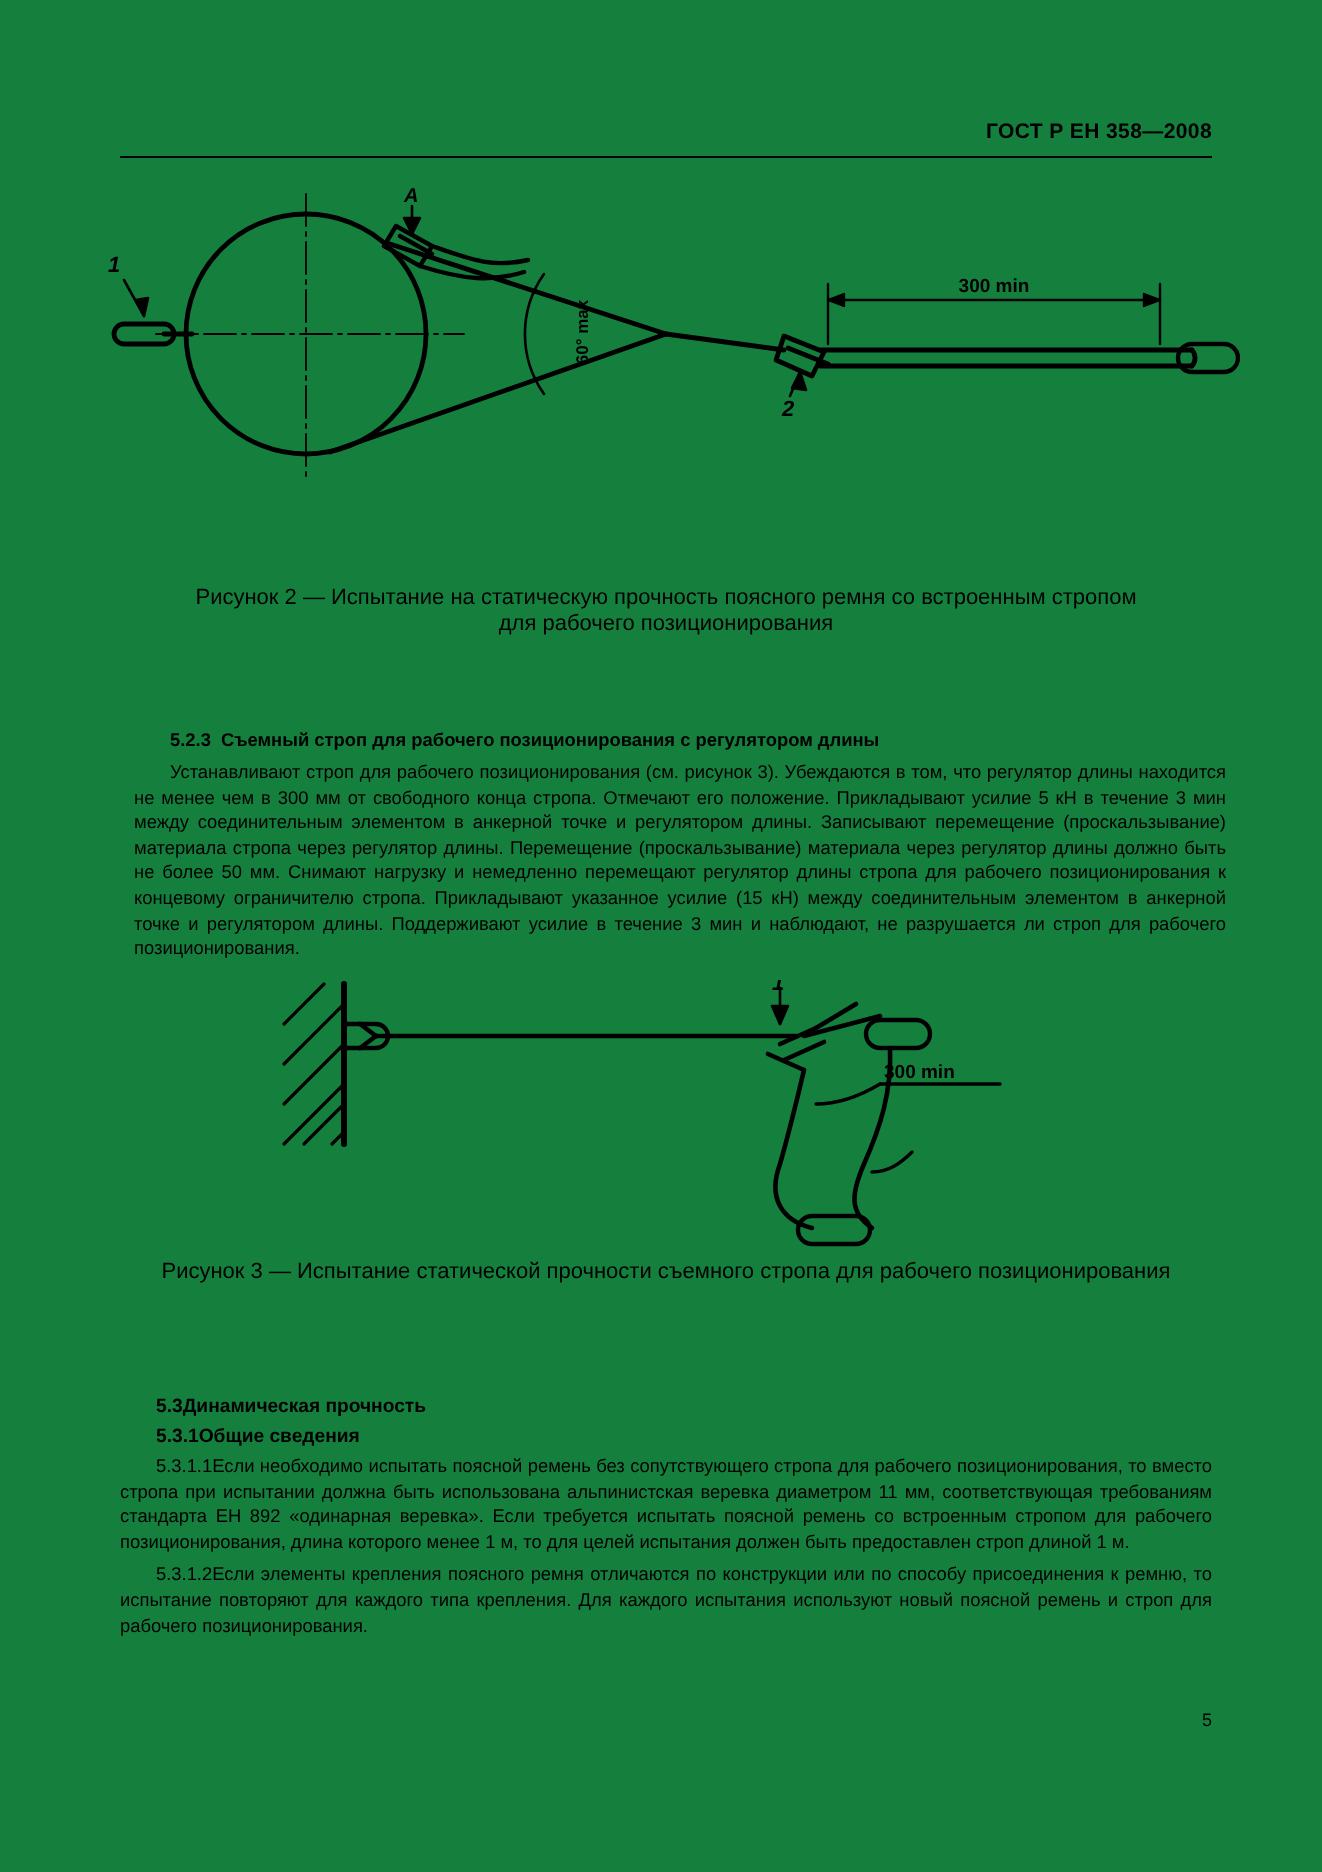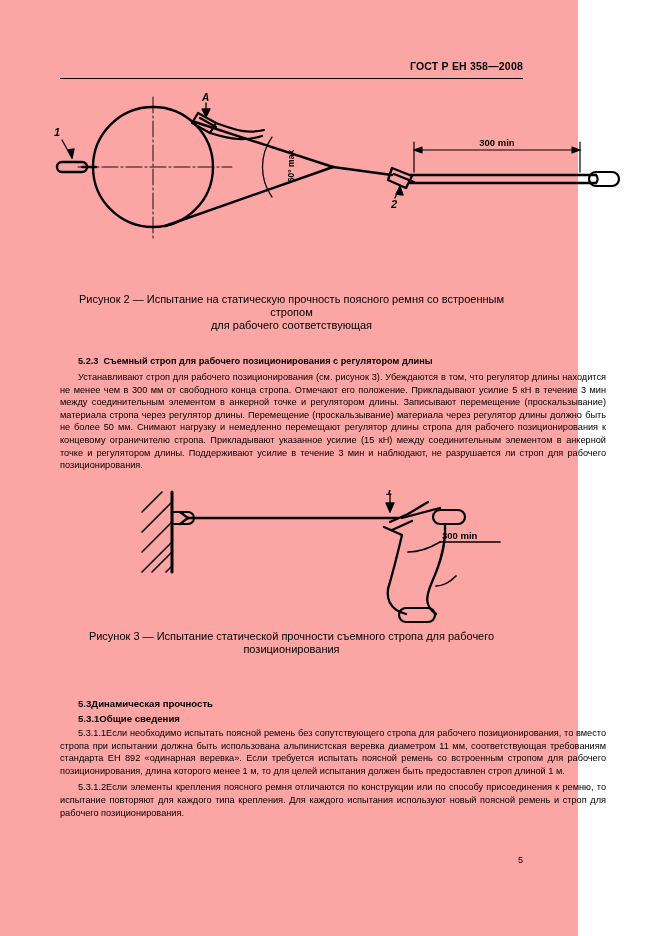--- a/index.html
+++ b/index.html
@@ -11,23 +11,23 @@
     width: 661px;
     height: 936px;
     position: relative;
     font-family: "Liberation Sans", sans-serif;
     color: #000000;
     overflow: hidden;
   }
   .page {
     position: absolute;
     inset: 0;
-    width: 578px;
+    width: 661px;
     height: 936px;
-    background: #fca5a5;
+    background: #15803d;
   }
 
   
   .header {
     position: absolute;
     top: 60px;
     left: 60px;
     right: 55px;
     height: 22px;
   }
@@ -98,21 +98,21 @@
   .para {
     font-size: 9.2px;
     line-height: 12.6px;
     text-align: justify;
     text-indent: 18px;
     margin: 0;
     hyphens: manual;
   }
   .para + .para { margin-top: 4px; }
 
-  #sec523 { top: 355px; }
+  #sec523 { top: 364px; margin-left: 7px; }
   #sec53  { top: 697px; }
 
   .h2 {
     font-size: 9.6px;
     font-weight: bold;
     margin: 0 0 2px 0;
     padding-left: 18px;
     line-height: 13px;
   }
 
@@ -213,21 +213,21 @@
       <text x="162" y="11" font-family="Liberation Sans, sans-serif" font-size="10" font-style="italic" font-weight="bold" fill="#000">A</text>
       <text x="351" y="118" font-family="Liberation Sans, sans-serif" font-size="11" font-style="italic" font-weight="bold" fill="#000">2</text>
       <text x="254" y="76" font-family="Liberation Sans, sans-serif" font-size="8.5" font-weight="bold" fill="#000" transform="rotate(-90 254 76)" text-anchor="middle">60° max</text>
       <text x="457" y="56" font-family="Liberation Sans, sans-serif" font-size="9.5" font-weight="bold" fill="#000" text-anchor="middle">300 min</text>
     </svg>
   </div>
 
 
   <div class="caption" id="fig2-caption">
     <div>Рисунок 2 — Испытание на статическую прочность поясного ремня со встроенным стропом</div>
-    <div>для рабочего соответствующая</div>
+    <div>для рабочего позиционирования</div>
   </div>
 
   <div class="block" id="sec523">
     <div class="h3">
       <span class="num">5.2.3</span><span>Съемный строп для рабочего позиционирования с регулятором длины</span>
     </div>
     <p class="para">Устанавливают строп для рабочего позиционирования (см. рисунок 3). Убеждаются в том, что регулятор длины находится не менее чем в 300 мм от свободного конца стропа. Отмечают его положение. Прикладывают усилие 5 кН в течение 3 мин между соединительным элементом в анкерной точке и регулятором длины. Записывают перемещение (проскальзывание) материала стропа через регулятор длины. Перемещение (проскальзывание) материала через регулятор длины должно быть не более 50 мм. Снимают нагрузку и немедленно перемещают регулятор длины стропа для рабочего позиционирования к концевому ограничителю стропа. Прикладывают указанное усилие (15 кН) между соединительным элементом в анкерной точке и регулятором длины. Поддерживают усилие в течение 3 мин и наблюдают, не разрушается ли строп для рабочего позиционирования.</p>
   </div>
 
   <div class="fig3">

